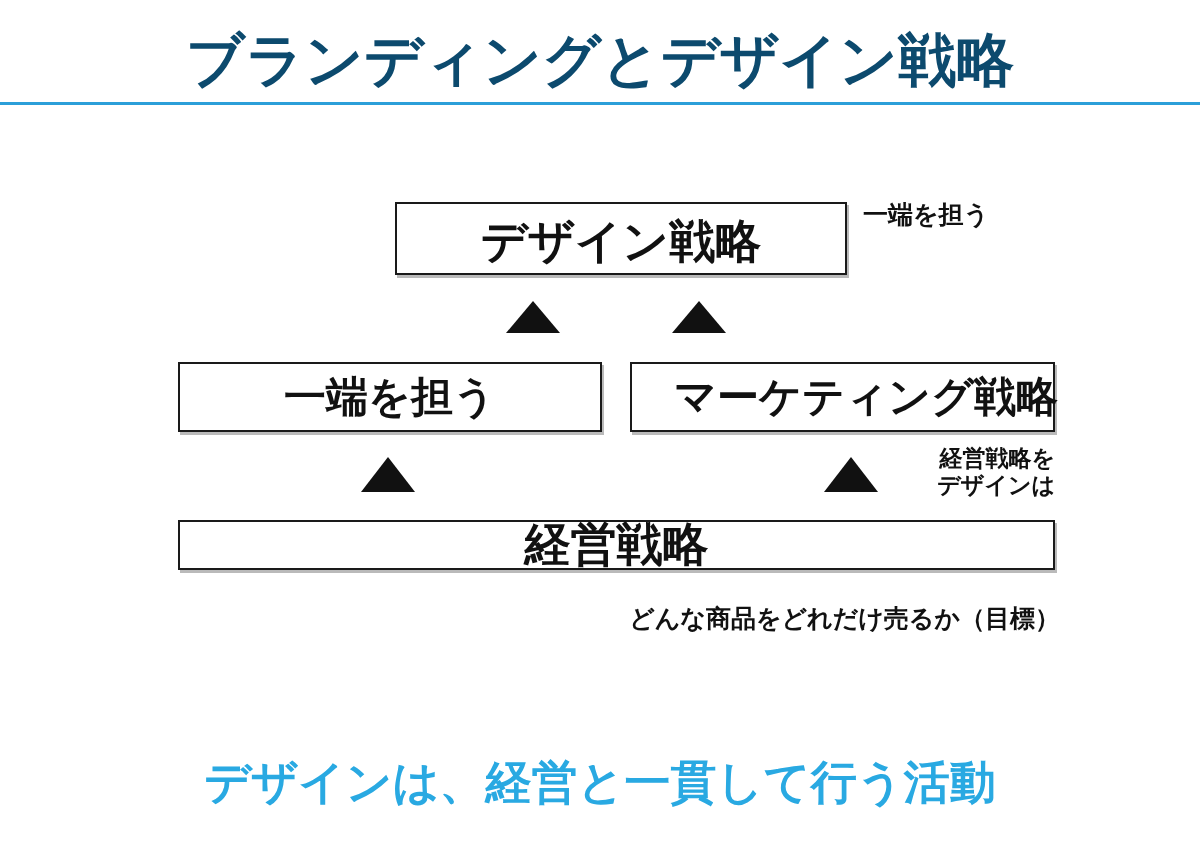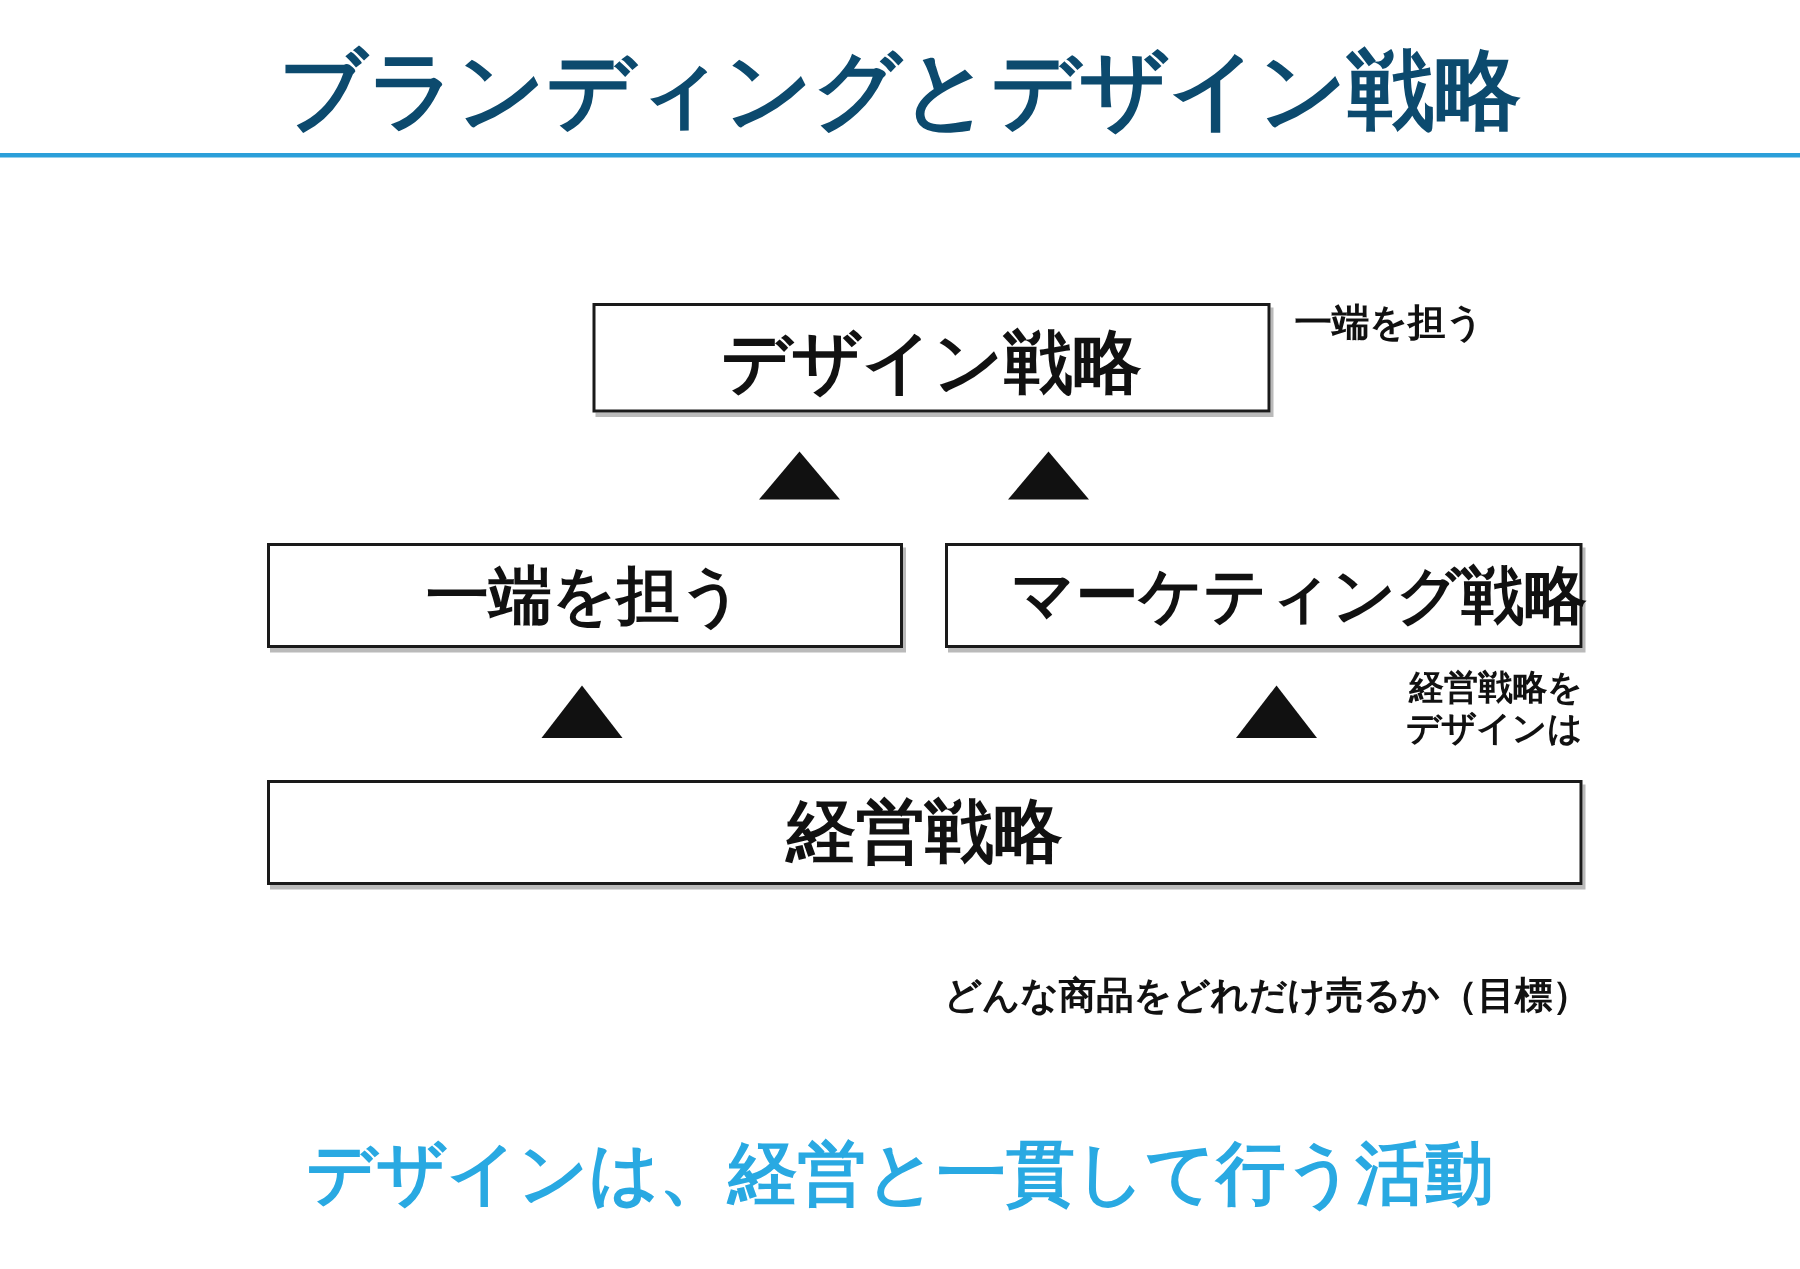--- a/index.html
+++ b/index.html
@@ -44,21 +44,21 @@
     align-items: center;
     justify-content: center;
     font-weight: 800;
     color: #111111;
     white-space: nowrap;
     box-sizing: border-box;
   }
   .box-top    { left: 395px; top: 202px; width: 452px; height: 73px; font-size: 46px; align-items: flex-end; }
   .box-mid-l  { left: 178px; top: 362px; width: 424px; height: 70px; font-size: 42px; }
   .box-mid-r  { left: 630px; top: 362px; width: 425px; height: 70px; font-size: 42px; padding-left: 47px; }
-  .box-bottom { left: 178px; top: 520px; width: 877px; height: 70px; font-size: 46px; }
+  .box-bottom { left: 178px; top: 520px; width: 877px; height: 50px; font-size: 46px; }
   .tri {
     position: absolute;
     width: 0;
     height: 0;
     border-left: 27px solid transparent;
     border-right: 27px solid transparent;
     border-bottom: 32px solid #111111;
   }
   .tri-1a { left: 506px; top: 301px; }
   .tri-1b { left: 672px; top: 301px; }
@@ -81,21 +81,20 @@
     top: 445px;
     font-size: 23px;
     line-height: 27px;
     text-align: right;
   }
   .note-caption {
     right: 140px;
     top: 602px;
     font-size: 25px;
     text-align: right;
-    margin-top: 45px;
   }
   .footer {
     position: absolute;
     top: 752px;
     left: 0;
     width: 100%;
     text-align: center;
     font-size: 46px;
     font-weight: 800;
     color: #29a9e2;

